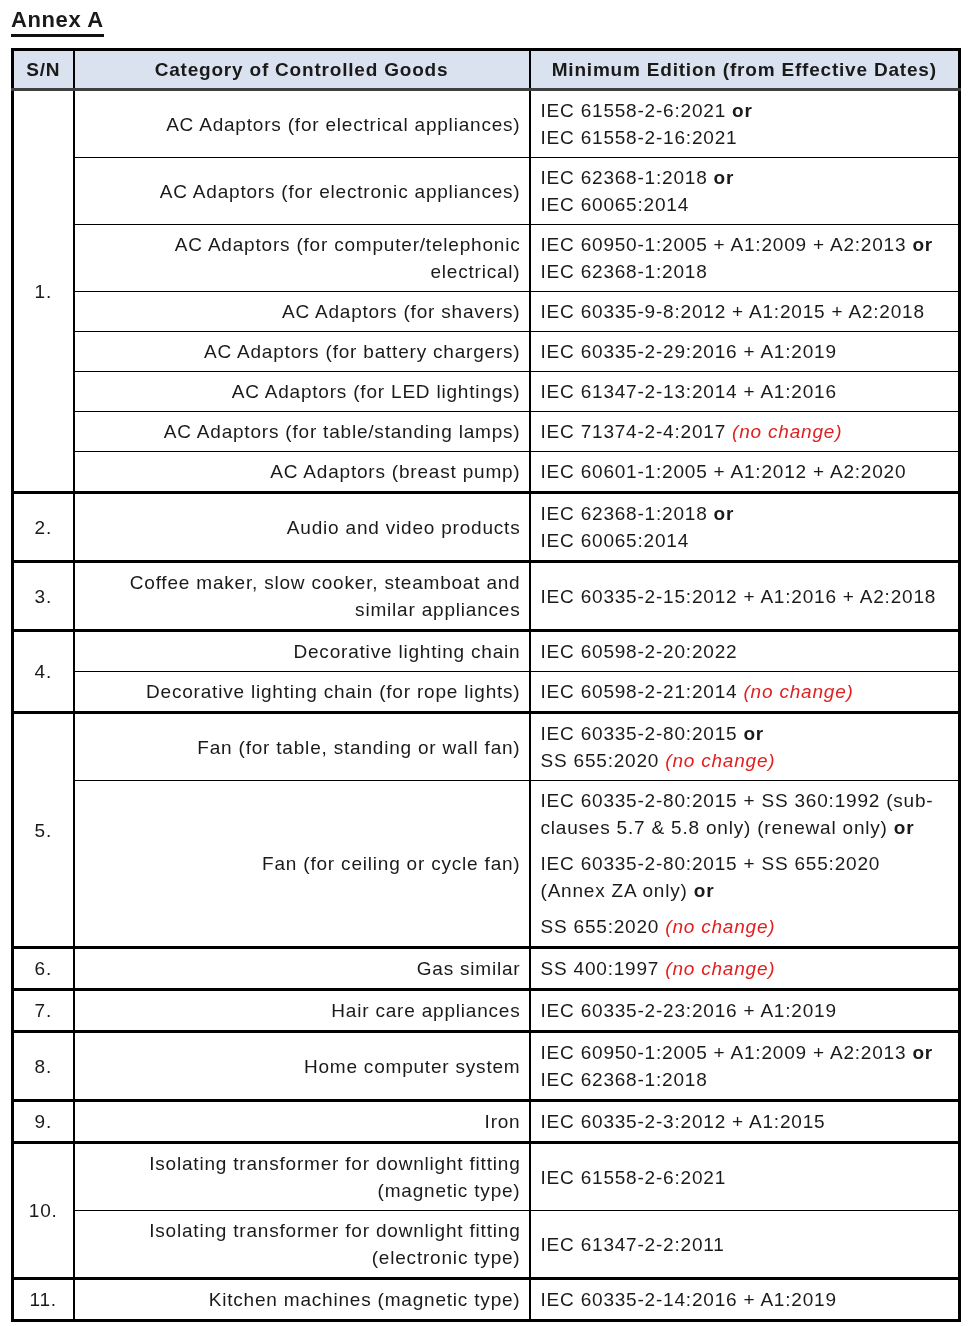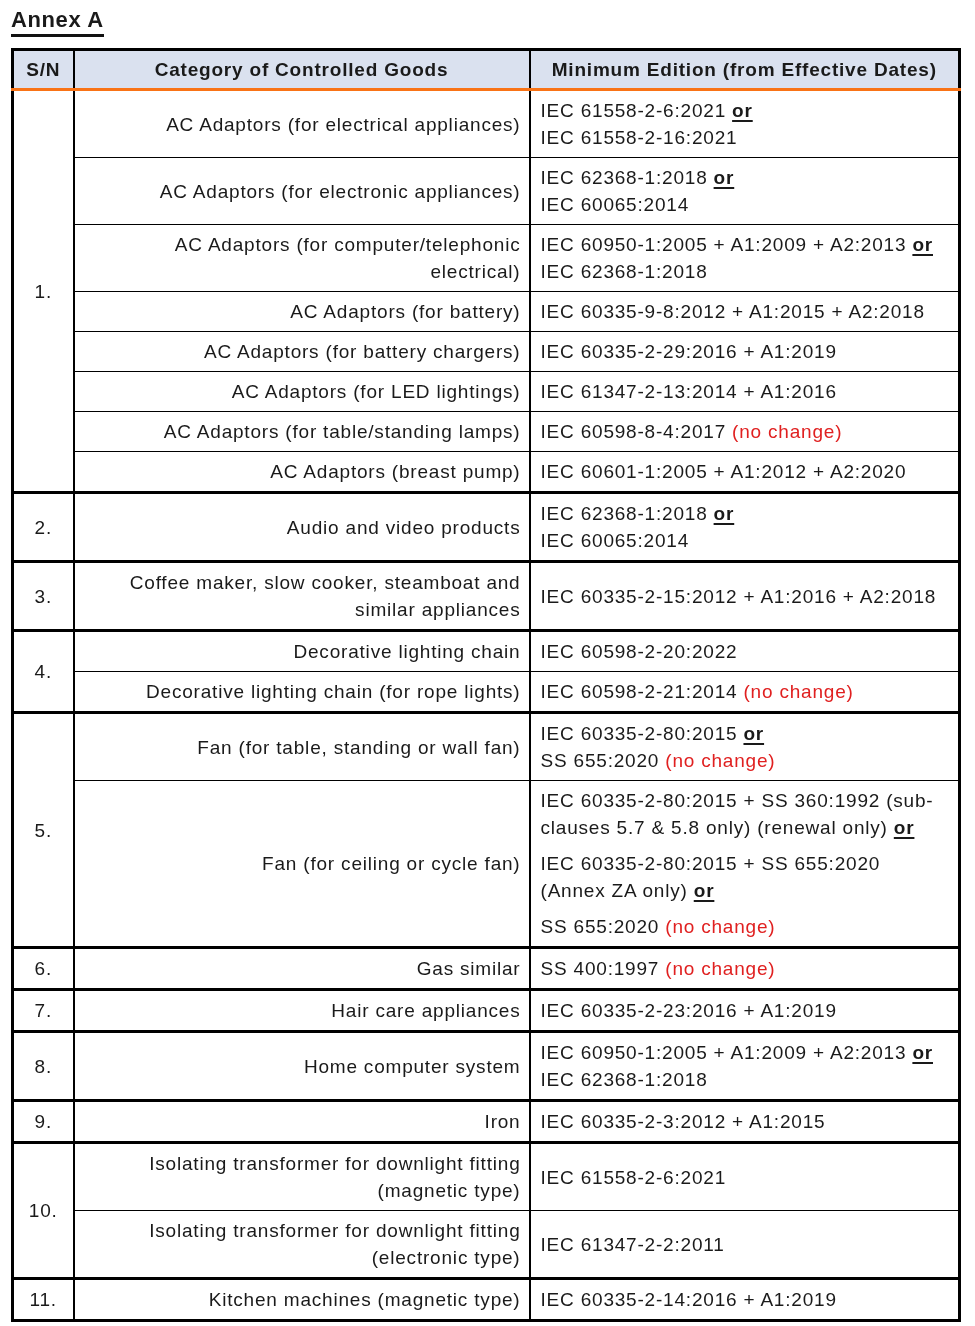--- a/index.html
+++ b/index.html
@@ -34,40 +34,39 @@
     vertical-align: middle;
     font-size: 19px;
     line-height: 27px;
     padding: 6px 8px;
   }
   thead th {
     background: var(--header-bg, #dae1ef);
     text-align: center;
     font-weight: bold;
     padding: 5px 4px;
-    border-bottom: 3px solid #f97316;
+    border-bottom: 3px solid #404040;
   }
   tbody td { border-top-width: 1.5px; border-bottom-width: 1.5px; }
   tbody tr.group-start td { border-top-width: 3px; }
   tbody tr:last-child td { border-bottom-width: 3px; }
 
   td.sn  { text-align: center; padding-left: 2px; padding-right: 2px; }
   td.cat { padding-left: 13px; text-align: right; }
   td.ed  { padding-left: 10px; }
 
   .line { white-space: nowrap; }
   .para + .para { margin-top: 9px; }
 
   .seg-or {
     font-weight: bold;
-    text-decoration: underline;
     text-decoration-thickness: 2px;
     text-underline-offset: 3px;
   }
-  .seg-red { color: var(--red, #e02020); }
+  .seg-red { color: var(--red, #e02020); font-style: italic; }
 </style>
 </head>
 <body>
 
 <div class="page">
   <h1 class="title">Annex A</h1>
 
   <table class="annex">
     <colgroup>
       <col style="width:61px">
@@ -112,21 +111,21 @@
           </td>
           <td class="ed">
             <div class="para">
               <div class="line"><span class="seg-plain">IEC 60950-1:2005 + A1:2009 + A2:2013 </span><span class="seg-or">or</span></div>
               <div class="line"><span class="seg-plain">IEC 62368-1:2018</span></div>
             </div>
           </td>
         </tr>
         <tr>
           <td class="cat">
-            <div class="line">AC Adaptors (for battery)</div>
+            <div class="line">AC Adaptors (for shavers)</div>
           </td>
           <td class="ed">
             <div class="para">
               <div class="line"><span class="seg-plain">IEC 60335-9-8:2012 + A1:2015 + A2:2018</span></div>
             </div>
           </td>
         </tr>
         <tr>
           <td class="cat">
             <div class="line">AC Adaptors (for battery chargers)</div>
@@ -146,21 +145,21 @@
               <div class="line"><span class="seg-plain">IEC 61347-2-13:2014 + A1:2016</span></div>
             </div>
           </td>
         </tr>
         <tr>
           <td class="cat">
             <div class="line">AC Adaptors (for table/standing lamps)</div>
           </td>
           <td class="ed">
             <div class="para">
-              <div class="line"><span class="seg-plain">IEC 60598-8-4:2017 </span><span class="seg-red">(no change)</span></div>
+              <div class="line"><span class="seg-plain">IEC 71374-2-4:2017 </span><span class="seg-red">(no change)</span></div>
             </div>
           </td>
         </tr>
         <tr>
           <td class="cat">
             <div class="line">AC Adaptors (breast pump)</div>
           </td>
           <td class="ed">
             <div class="para">
               <div class="line"><span class="seg-plain">IEC 60601-1:2005 + A1:2012 + A2:2020</span></div>

